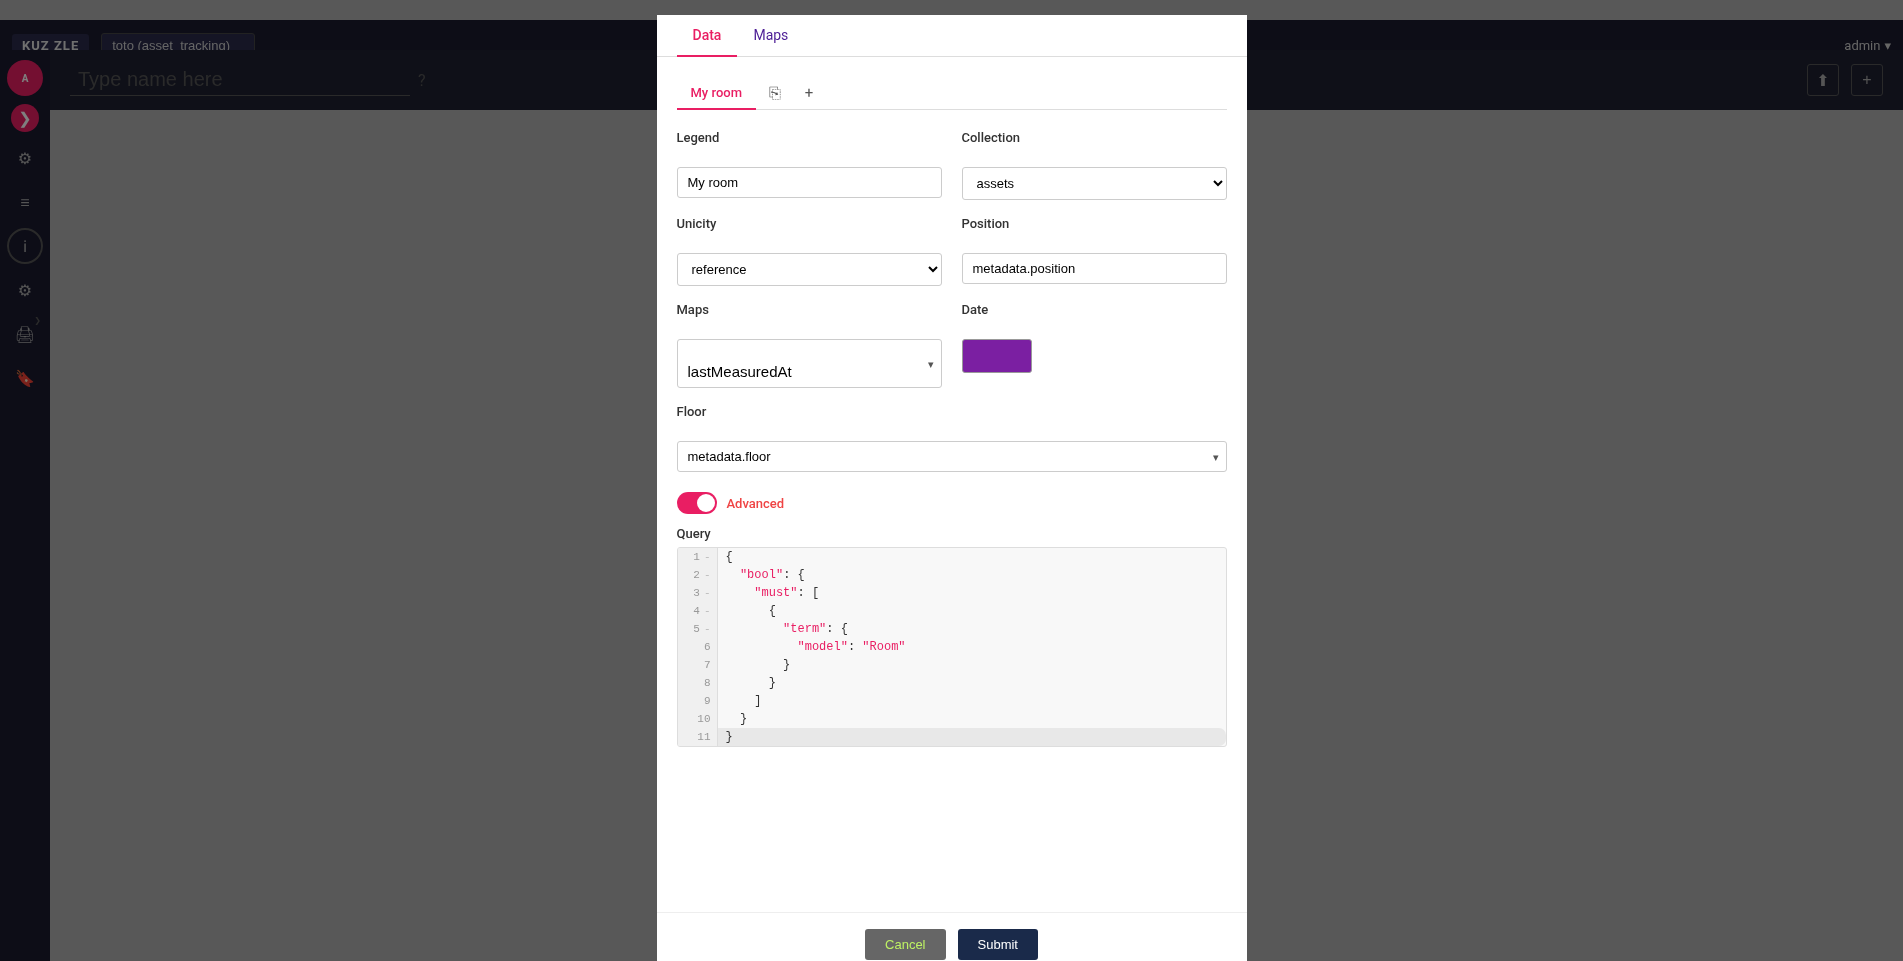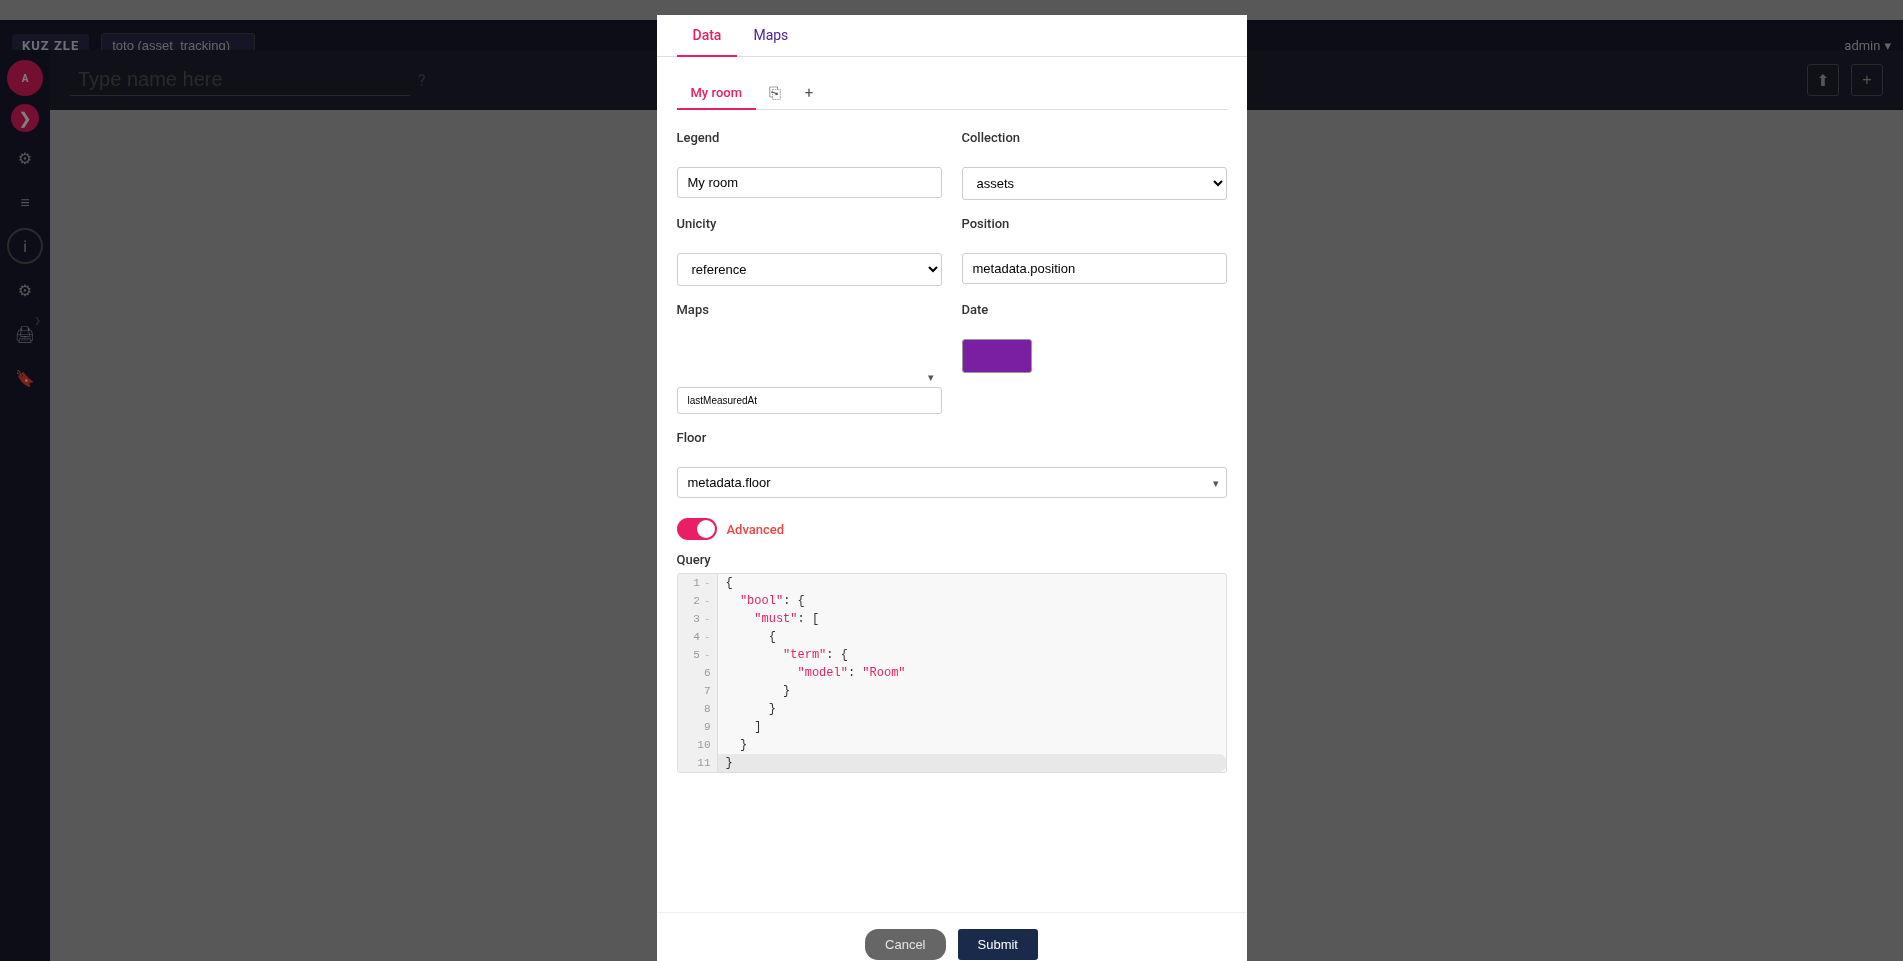--- a/index.html
+++ b/index.html
@@ -290,28 +290,27 @@
     }
 
     
     .date-select-wrapper {
       position: relative;
     }
 
     .date-select {
       border: 1px solid #ccc;
       border-radius: 3px;
-      padding: 7px 30px 7px 10px;
-      font-size: 10px;
+      padding: 23px 30px 7px 10px;
+      font-size: 15px;
       outline: none;
       background: white;
       width: 100%;
       appearance: none;
       cursor: pointer;
-      margin-top: 48px;
     }
 
     .date-select-arrow {
       position: absolute;
       right: 8px;
       top: 50%;
       transform: translateY(-50%);
       pointer-events: none;
       color: #555;
       font-size: 11px;
@@ -457,23 +456,23 @@
       display: flex;
       justify-content: center;
       gap: 12px;
       background: white;
       border-top: 1px solid #eee;
     }
 
     .btn-cancel {
       padding: 8px 20px;
       background: #666;
-      color: #e5e5e5;
+      color: #bef264;
       border: none;
-      border-radius: 13px;
+      border-radius: 3px;
       font-size: 13px;
       cursor: pointer;
     }
 
     .btn-submit {
       padding: 8px 20px;
       background: #1a2a4a;
       color: white;
       border: none;
       border-radius: 3px;

